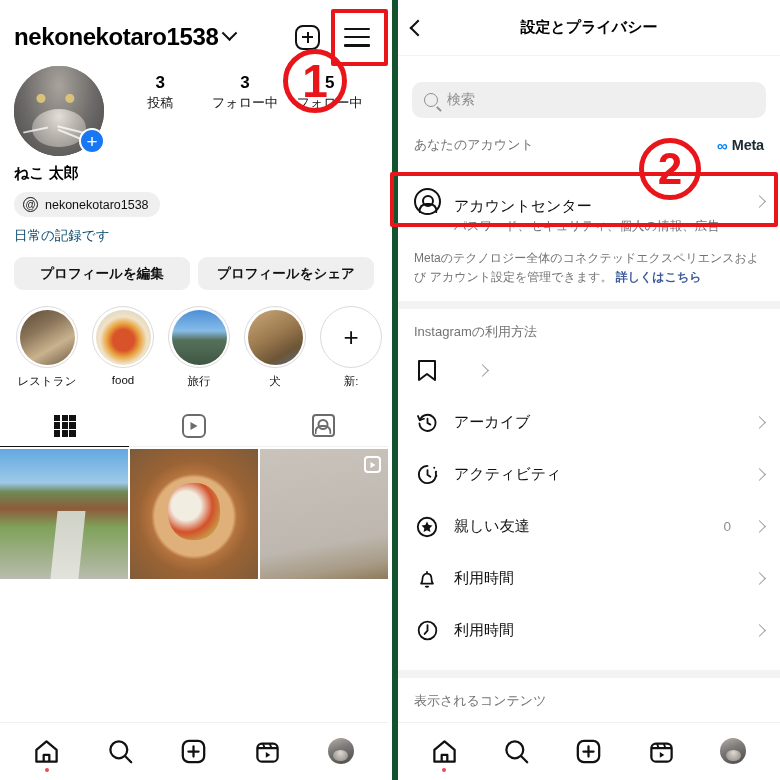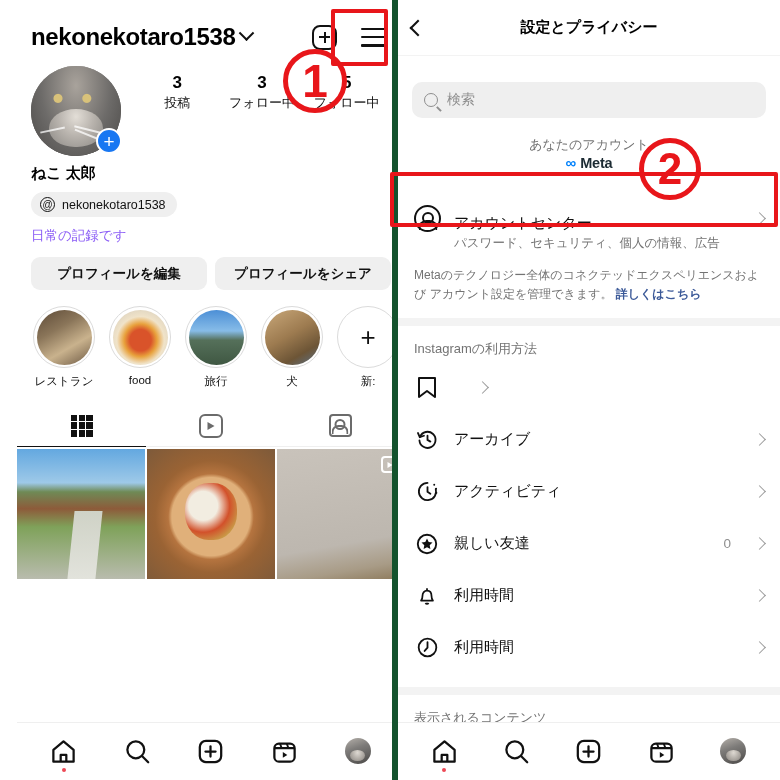--- a/index.html
+++ b/index.html
@@ -7,21 +7,21 @@
     width: 780px; height: 780px;
     background: #ffffff;
     font-family: "Liberation Sans", "DejaVu Sans", sans-serif;
     overflow: hidden;
     -webkit-font-smoothing: antialiased;
   }
   .screen { position: relative; width: 780px; height: 780px; background:#fff; }
 
   
   .panel { position: absolute; top: 0; height: 780px; background: #fff; overflow: hidden; }
-  .panel-left  { left: 17px;   width: 388px; }
+  .panel-left  { left: 0;   width: 388px; }
   .panel-right { left: 392px; width: 388px; border-left: 6px solid #14532d; }
 
   
   .prof-top {
     display:flex; align-items:center; justify-content:space-between;
     padding: 18px 14px 0 14px; height: 56px;
   }
   .username-wrap { display:flex; align-items:center; gap:6px; }
   .username { font-size: 24px; font-weight: 700; letter-spacing:-0.4px; color:#000; }
   .chev-down { width:11px; height:11px; border-right:2px solid #111; border-bottom:2px solid #111;
@@ -68,21 +68,21 @@
   .stat .lab { font-size:13px; color:#111; margin-top:1px; }
 
   .fullname { font-size:15px; font-weight:700; color:#000; padding: 8px 14px 0 14px; }
   .threads-chip {
     display:inline-flex; align-items:center; gap:7px; margin: 9px 0 0 14px;
     background:#efefef; border-radius:14px; padding:5px 11px 5px 9px;
     font-size:12.5px; color:#111;
   }
   .threads-glyph{ width:15px; height:15px; border-radius:50%; border:1.5px solid #111; position:relative; }
   .threads-glyph:after{ content:"@"; position:absolute; inset:0; font-size:10px; line-height:13px; text-align:center; color:#111;}
-  .bio { font-size:13.5px; color:#8b5cf6; padding: 10px 14px 0 14px; }
+  .bio { font-size:13.5px; color:#0c4a6e; padding: 10px 14px 0 14px; }
 
   .btn-row { display:flex; gap:8px; padding: 12px 14px 0 14px; }
   .pbtn {
     flex:1; background:#efefef; border-radius:9px; height:33px;
     display:flex; align-items:center; justify-content:center;
     font-size:13.5px; font-weight:700; color:#111; cursor:pointer;
   }
 
   
   .highlights { display:flex; gap:14px; padding: 16px 0 0 16px; }
@@ -143,21 +143,21 @@
   .set-header { height:56px; display:flex; align-items:center; padding: 0 14px; position:relative; border-bottom:1px solid #f3f3f3;}
   .back-chev { width:12px; height:12px; border-left:2.6px solid #111; border-bottom:2.6px solid #111;
                transform: rotate(45deg); cursor:pointer; }
   .set-title { position:absolute; left:0; right:0; text-align:center; font-size:15px; font-weight:700; color:#000; pointer-events:none;}
   .search-wrap { padding: 10px 14px 4px 14px; }
   .search-box { background:#efefef; border-radius:10px; height:36px; display:flex; align-items:center; gap:9px; padding: 0 12px; margin-top: 16px; }
   .mag { width:14px; height:14px; border:1.8px solid #8e8e8e; border-radius:50%; position:relative; flex:0 0 14px;}
   .mag:after { content:""; position:absolute; right:-5px; bottom:-4px; width:6px; height:1.8px; background:#8e8e8e; transform:rotate(45deg);}
   .search-ph { font-size:14px; color:#8e8e8e; }
 
-  .sec-head { font-size:13px; color:#737373; padding: 14px 16px 6px 16px; display:flex; align-items:center; justify-content:space-between;flex-direction:column;}
+  .sec-head { font-size:13px; color:#737373; padding: 14px 16px 6px 16px; display:flex; align-items:center; justify-content:space-between;}
   .meta-logo { display:flex; align-items:center; gap:5px; }
   .meta-mark { font-size:15px; color:#0081fb; font-weight:700; letter-spacing:-1px;}
   .meta-word { font-size:14.5px; color:#1c2b33; font-weight:700; letter-spacing:-0.2px;}
 
   .acct-row { display:flex; align-items:center; gap:13px; padding: 8px 16px 10px 16px; cursor:pointer;}
   .acct-icon { width:27px; height:27px; border:2px solid #111; border-radius:50%; position:relative; flex:0 0 27px;}
   .acct-icon:before{ content:""; position:absolute; left:50%; top:4.5px; transform:translateX(-50%); width:8px; height:8px; border-radius:50%; border:2px solid #111;}
   .acct-icon:after{ content:""; position:absolute; left:50%; bottom:0.5px; transform:translateX(-50%); width:15px; height:8px; border-radius:8px 8px 0 0; border:2px solid #111; border-bottom:none;}
   .acct-text { flex:1;margin-top:28px; }
   .acct-title { font-size:15px; color:#111; line-height:1.35; }

